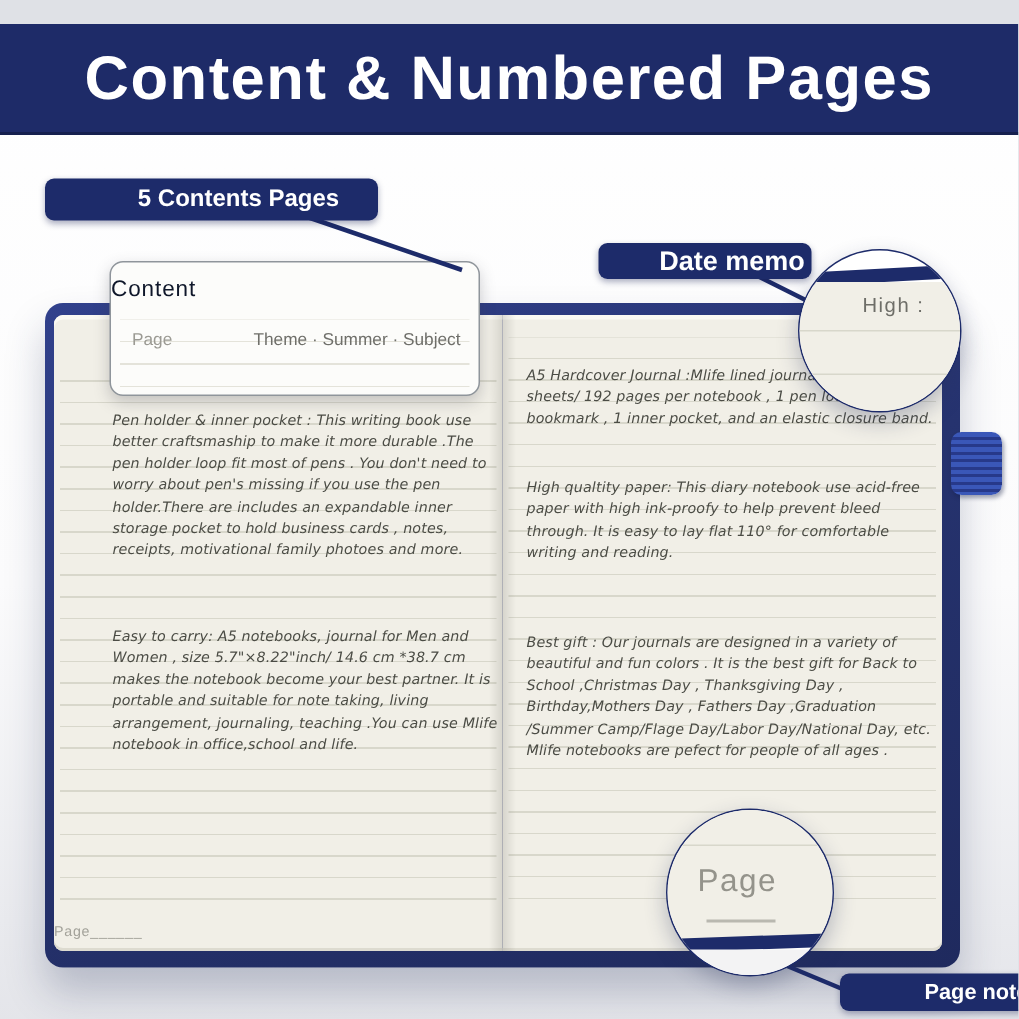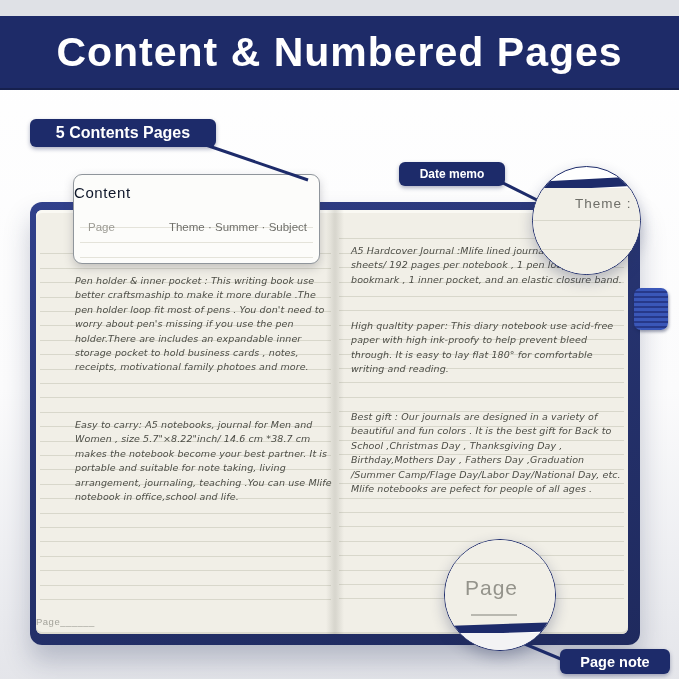--- a/index.html
+++ b/index.html
@@ -8,23 +8,23 @@
 
   
   .header{position:absolute;left:0;top:0;width:679px;height:72px;background:#1e2b68;
           display:flex;align-items:center;justify-content:center;border-bottom:2px solid #16204e;}
   .header h1{margin:0;color:#ffffff;font-size:41px;font-weight:700;letter-spacing:1px;
              font-family:"Liberation Sans",sans-serif;}
 
   
   .pill{position:absolute;background:#1d2b6a;color:#fff;font-weight:700;border-radius:6px;
         display:flex;align-items:center;justify-content:center;
-        box-shadow:0 2px 4px rgba(20,30,80,.35);z-index:30;}
+        box-shadow:0 2px 4px rgba(20,30,80,.35);z-index:30;padding-left:36px;}
   .pill-contents{left:30px;top:103px;width:186px;height:28px;font-size:16px;}
-  .pill-date{left:399px;top:146px;width:106px;height:24px;font-size:12px;}
+  .pill-date{left:399px;top:146px;width:106px;height:24px;font-size:18px;}
   .pill-page{left:560px;top:633px;width:110px;height:25px;font-size:14.5px;}
 
   
   svg.connectors{position:absolute;left:0;top:0;z-index:25;pointer-events:none;}
   svg.connectors line{stroke:#1d2b6a;stroke-width:3;}
 
   
   .notebook{position:absolute;left:30px;top:186px;width:610px;height:443px;border-radius:12px;
             background:linear-gradient(160deg,#31418c 0%,#26336f 45%,#1f2a5e 100%);
             box-shadow:0 16px 26px rgba(40,50,90,.25);z-index:5;}
@@ -40,21 +40,21 @@
   .gutter{position:absolute;left:296px;top:8px;width:18px;height:424px;z-index:6;
           background:linear-gradient(to right,rgba(90,90,80,0) 0%,rgba(90,90,80,.16) 45%,rgba(90,90,80,.16) 55%,rgba(90,90,80,0) 100%);}
 
   
   .hand{position:absolute;font-family:"DejaVu Sans",sans-serif;font-style:italic;
         font-size:9.5px;line-height:14.4px;color:#4b4c45;letter-spacing:.1px;z-index:8;}
   .hw-pen{left:45px;top:72px;width:262px;}
   .hw-carry{left:45px;top:216px;width:262px;}
   .hw-hardcover{left:321px;top:42px;width:278px;}
   .hw-paper{left:321px;top:117px;width:268px;}
-  .hw-gift{left:321px;top:208px;width:280px;}
+  .hw-gift{left:321px;top:220px;width:280px;}
   .page-footer{position:absolute;left:6px;top:414px;width:299px;
                font-size:9.5px;color:#a3a29a;letter-spacing:.5px;z-index:8;}
 
   
   .pen-loop{position:absolute;left:604px;top:86px;width:34px;height:42px;border-radius:7px;
             background:repeating-linear-gradient(to bottom,#3a57b8 0 3px,#27398a 3px 5px);
             box-shadow:1px 2px 3px rgba(20,30,70,.4);z-index:9;}
 
   
   .content-box{position:absolute;left:73px;top:158px;width:245px;height:88px;z-index:20;
@@ -107,40 +107,40 @@
       <div class="ruling ruling-left"></div>
     </div>
     <div class="page page-right">
       <div class="ruling ruling-right"></div>
     </div>
     <div class="gutter"></div>
 
     <div class="hand hw-pen">Pen holder &amp; inner pocket : This writing book use better craftsmaship to make it more durable .The pen holder loop fit most of pens .  You don't need to worry about pen's missing if you use the pen holder.There are includes an expandable inner storage pocket to hold business cards , notes, receipts, motivational family photoes and more.</div>
     <div class="hand hw-carry">Easy to carry: A5 notebooks, journal for Men and Women , size 5.7"×8.22"inch/ 14.6 cm *38.7 cm makes the notebook become your best partner. It is portable and suitable for note taking, living arrangement, journaling, teaching .You can use Mlife notebook in office,school and life.</div>
     <div class="hand hw-hardcover">A5 Hardcover Journal :Mlife lined journal notebook sheets/ 192 pages per notebook , 1 pen loop, 1 bookmark , 1 inner pocket, and an elastic closure band.</div>
-    <div class="hand hw-paper">High qualtity paper: This diary notebook use acid-free paper with high ink-proofy to help prevent bleed through. It is easy to lay flat 180° for comfortable writing and reading.</div>
+    <div class="hand hw-paper">High qualtity paper: This diary notebook use acid-free paper with high ink-proofy to help prevent bleed through. It is easy to lay flat 110° for comfortable writing and reading.</div>
     <div class="hand hw-gift">Best gift : Our journals are designed in a variety of beautiful and fun colors . It is the best gift for Back to School ,Christmas Day , Thanksgiving Day , Birthday,Mothers Day , Fathers Day ,Graduation /Summer Camp/Flage Day/Labor Day/National Day, etc. Mlife notebooks are pefect for people of all ages .</div>
 
     <div class="page-footer">Page______</div>
     <div class="pen-loop"></div>
   </div>
 
   <div class="content-box">
     <div class="inner-lines"></div>
     <div class="content-title">Content</div>
     <div class="content-row">
       <span class="col-page">Page</span>
       <span class="col-theme">Theme · Summer · Subject</span>
     </div>
   </div>
 
   <div class="mag mag-date">
     <div class="strip"></div>
     <div class="paper">
-      <div class="date-label">Theme :</div>
+      <div class="date-label">High :</div>
       <div class="l1"></div>
       <div class="l2"></div>
     </div>
   </div>
 
   <div class="mag mag-page">
     <div class="paper">
       <div class="l1"></div>
       <div class="page-big">
         <span>Page</span><span class="page-underline"></span>

